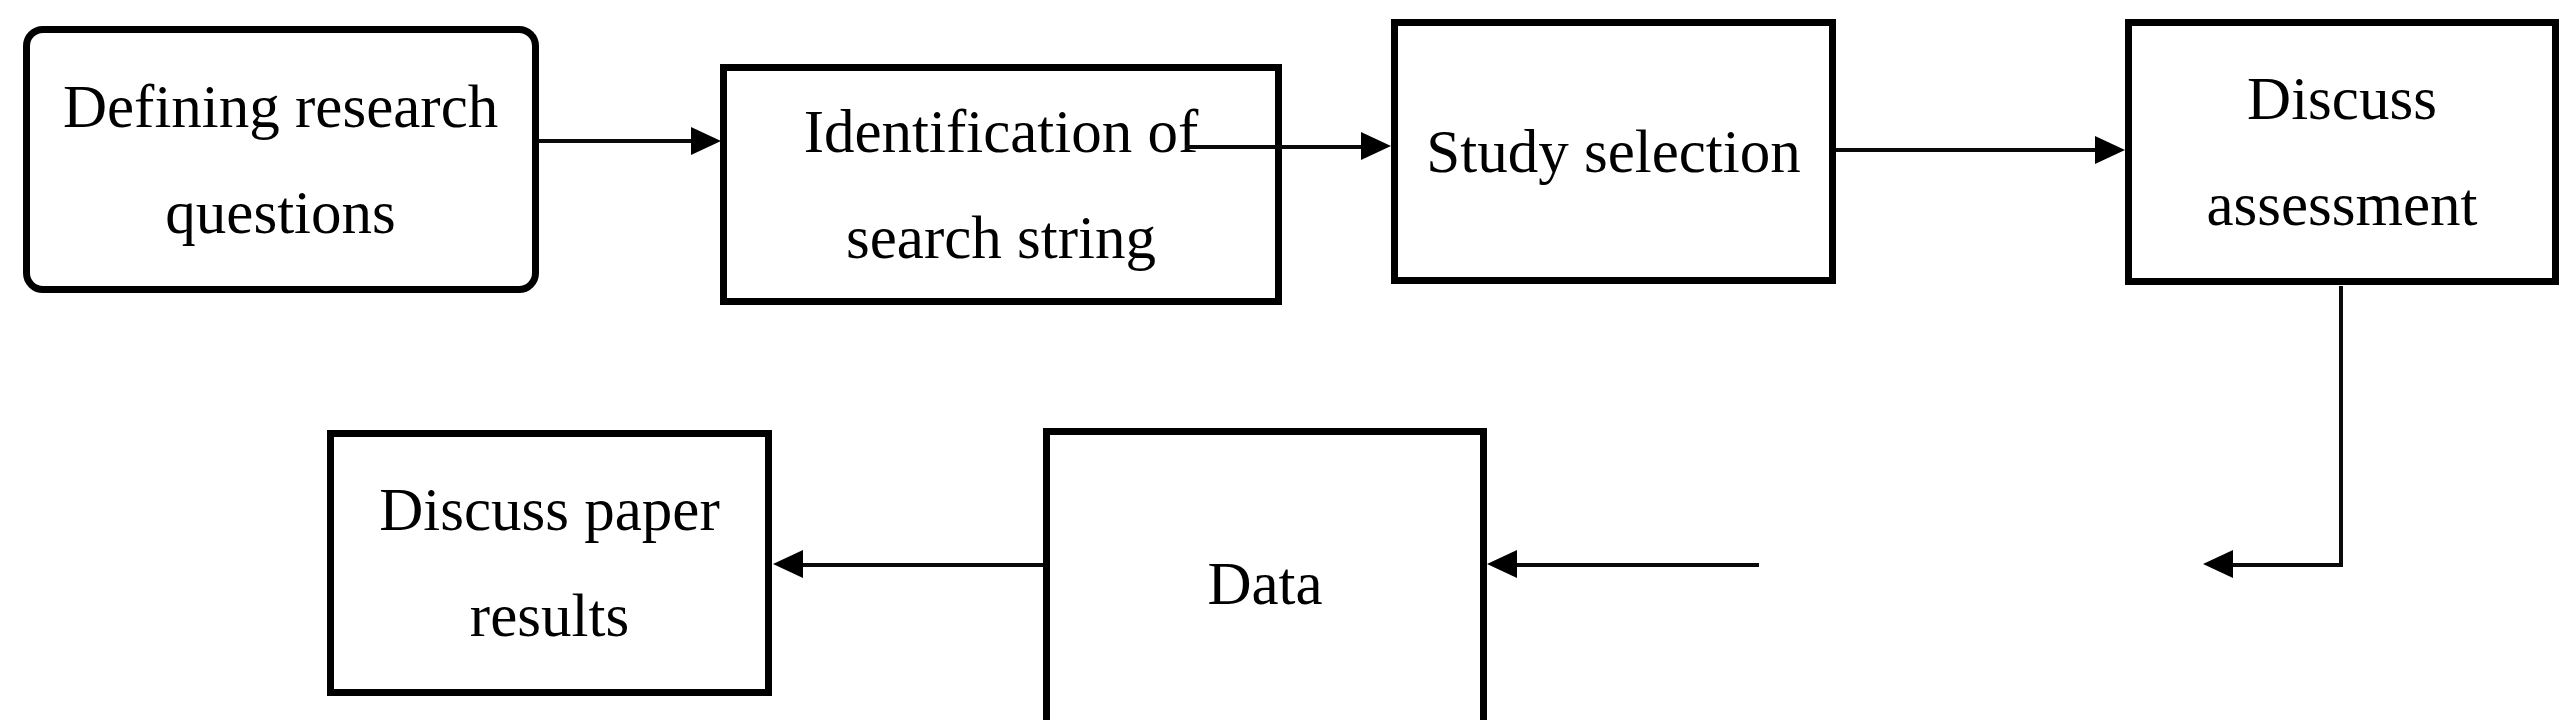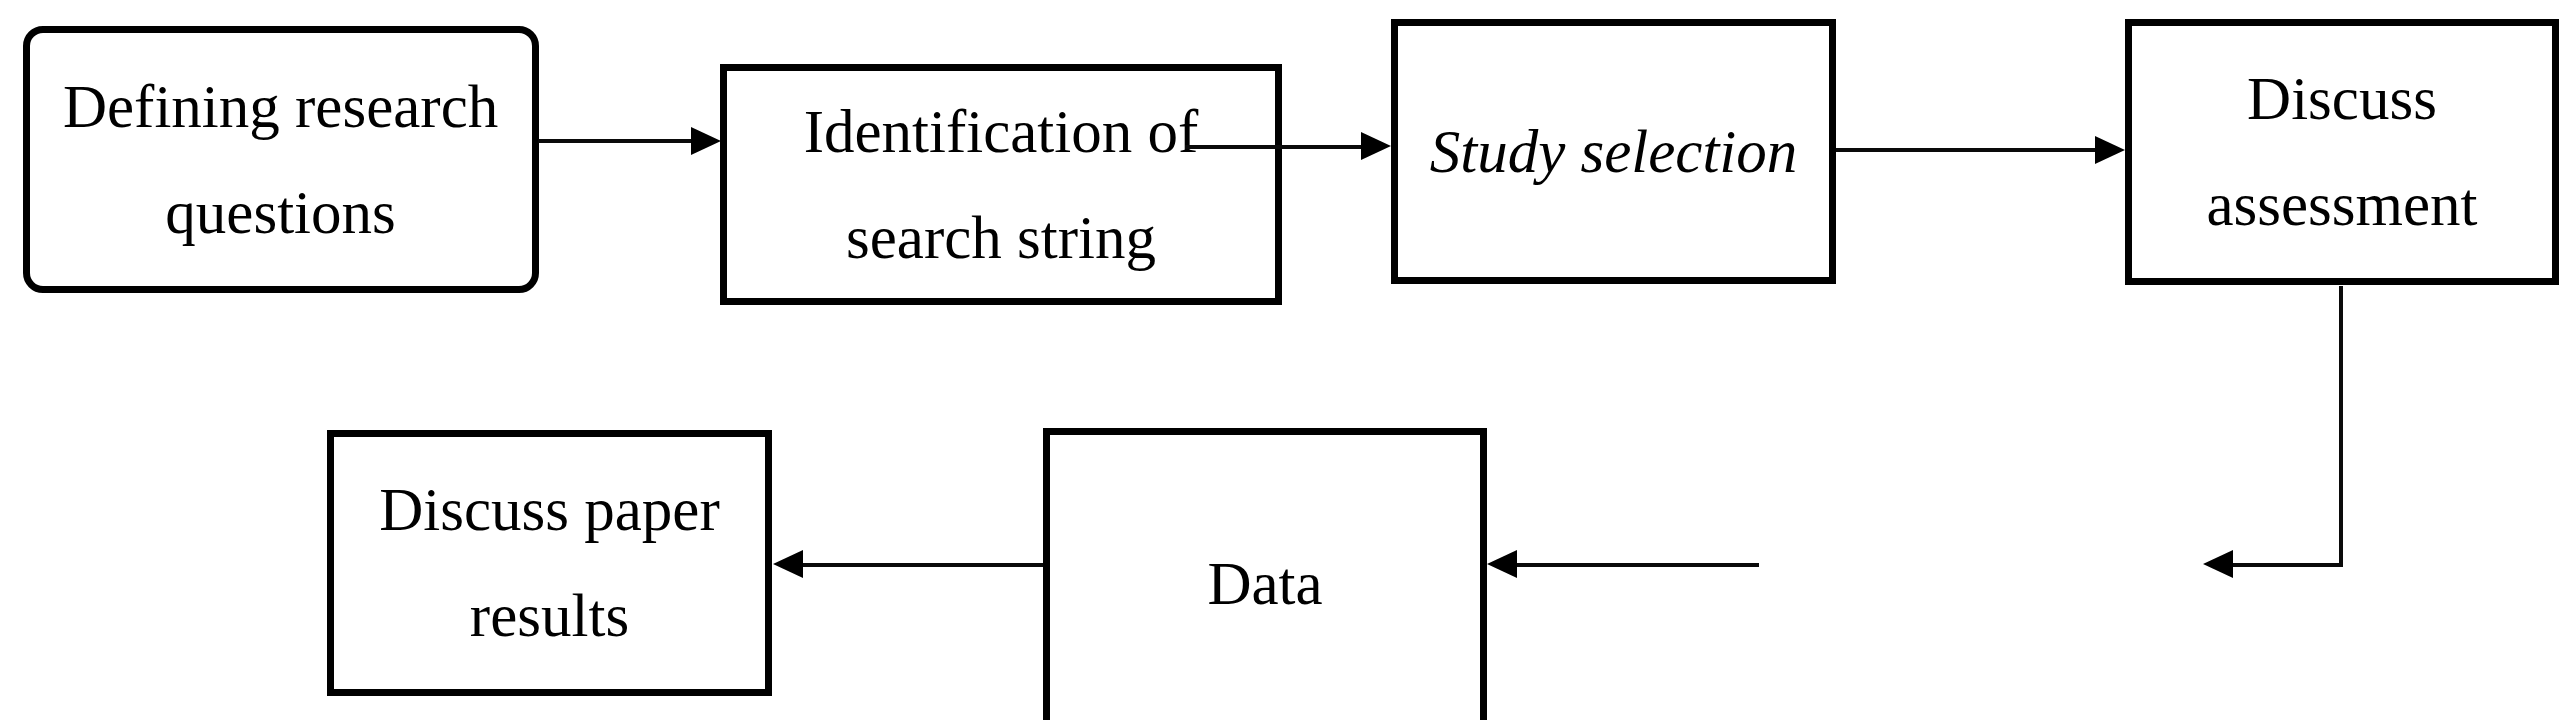--- a/index.html
+++ b/index.html
@@ -28,21 +28,21 @@
   }
   .node .label {
     font-size: 61px;
     line-height: 106px;
     color: #000000;
     white-space: nowrap;
   }
   
   .n1 { left: 22.6px;   top: 26px;  width: 516px; height: 267px; border-radius: 20px; }
   .n2 { left: 720px;  top: 27px;  width: 562px; height: 241px; margin-top: 37px; }
-  .n3 { left: 1391px; top: 19px;  width: 445px; height: 265px; font-style: italic; }
+  .n3 { left: 1391px; top: 19px;  width: 445px; height: 265px; }
   .n4 { left: 2125px; top: 19px;  width: 434px; height: 266px; }
   
   .n5 { left: 1759px; top: 435px; width: 444px; height: 262px; }
   .n6 { left: 1043px; top: 428px; width: 444px; height: 312px; }
   .n7 { left: 327px;  top: 430px; width: 445px; height: 266px; }
 
   .hline, .vline {
     position: absolute;
     background: #0a0a0a;
   }

